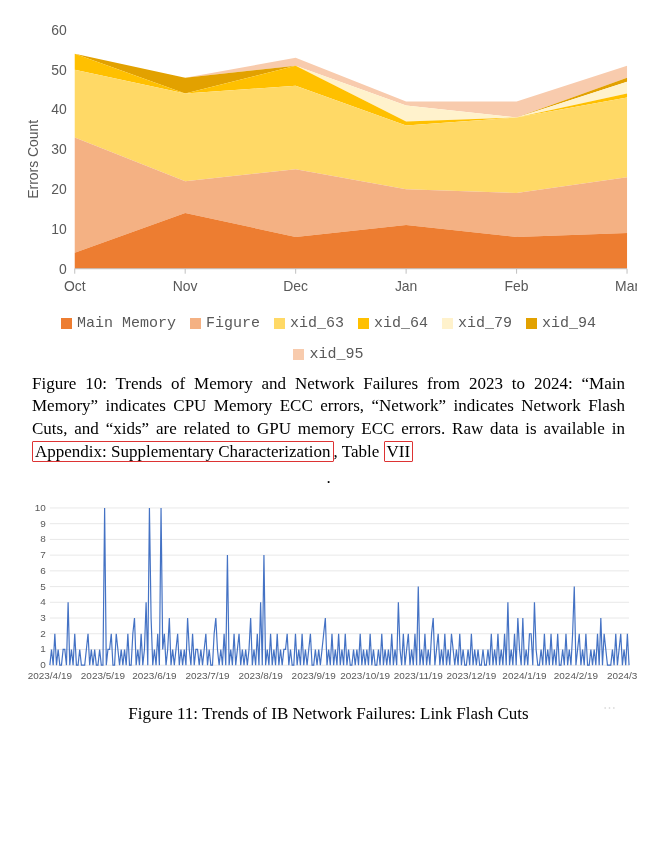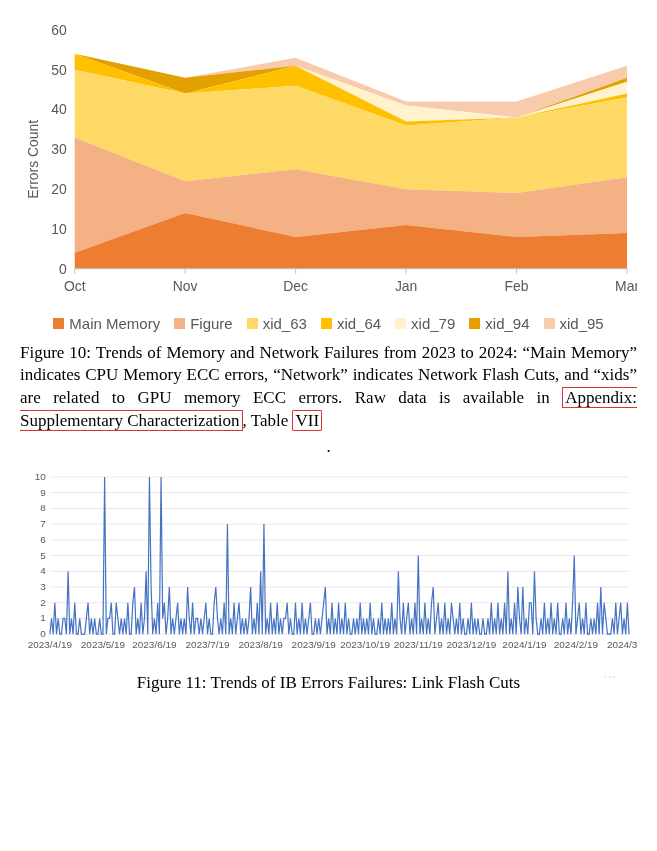--- a/index.html
+++ b/index.html
@@ -11,32 +11,32 @@
     color: #000;
     padding: 10px 20px;
   }
   .chart-area { width: 100%; }
   .chart-svg { display: block; width: 100%; }
   .legend {
     display: flex;
     flex-wrap: wrap;
     justify-content: center;
     gap: 14px;
-    font-family: Liberation Sans, sans-serif;
+    font-family: Liberation Mono, monospace;
     font-size: 15px;
     color: #595959;
     margin: 6px 0 10px;
   }
   .legend-item { display: flex; align-items: center; gap: 5px; }
   .swatch { width: 11px; height: 11px; display: inline-block; }
   .caption {
     font-size: 17px;
     line-height: 1.35;
     text-align: justify;
-    margin: 6px 0 4px;
+    margin: 6px 12px 4px;
   }
   .ref-box {
     border: 1px solid #d33;
     padding: 0 2px;
     border-radius: 1px;
   }
   .center-dot { text-align: center; font-size: 17px; margin: 0 0 10px; }
   .axis-title {
     font-family: Arial, sans-serif;
     font-size: 14px;
@@ -179,17 +179,17 @@
         <text x="346.8481375358166" y="182" text-anchor="middle" class="tick-text2">2023/10/19</text>
         <text x="400.2120343839542" y="182" text-anchor="middle" class="tick-text2">2023/11/19</text>
         <text x="453.5759312320917" y="182" text-anchor="middle" class="tick-text2">2023/12/19</text>
         <text x="506.93982808022923" y="182" text-anchor="middle" class="tick-text2">2024/1/19</text>
         <text x="558.6361031518625" y="182" text-anchor="middle" class="tick-text2">2024/2/19</text>
         <text x="612" y="182" text-anchor="middle" class="tick-text2">2024/3/19</text>
       </g>
   </svg>
 </div>
 
-<p class="caption" style="text-align:center;">Figure 11: Trends of IB Errors Failures: Link Flash Cuts</p>
+<p class="caption" style="text-align:center;">Figure 11: Trends of IB Network Failures: Link Flash Cuts</p>
 
 <div class="watermark">
     <span>⋯</span>
   </div>
 
 </body></html>

